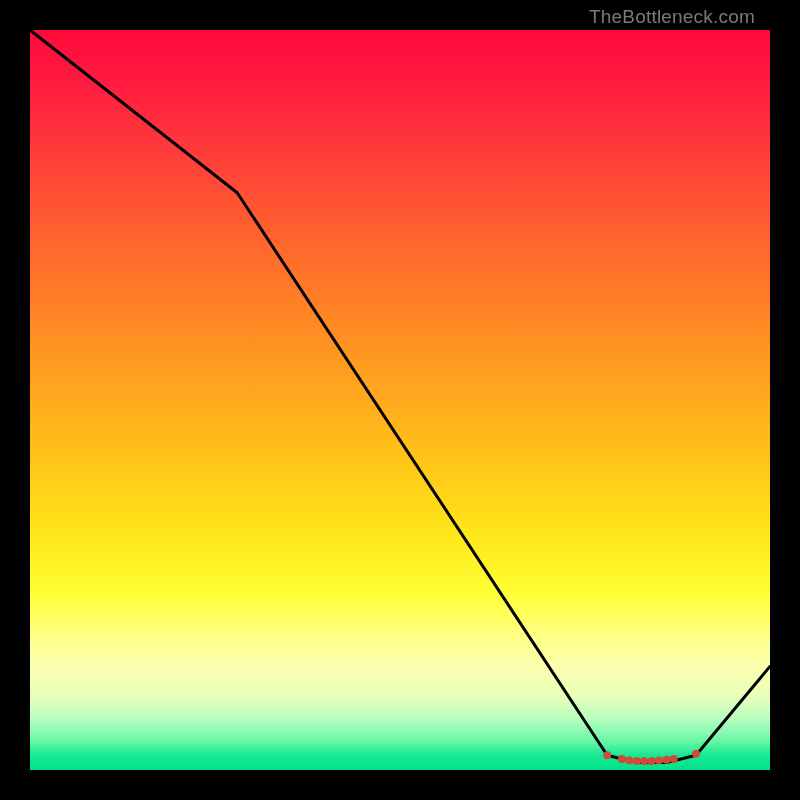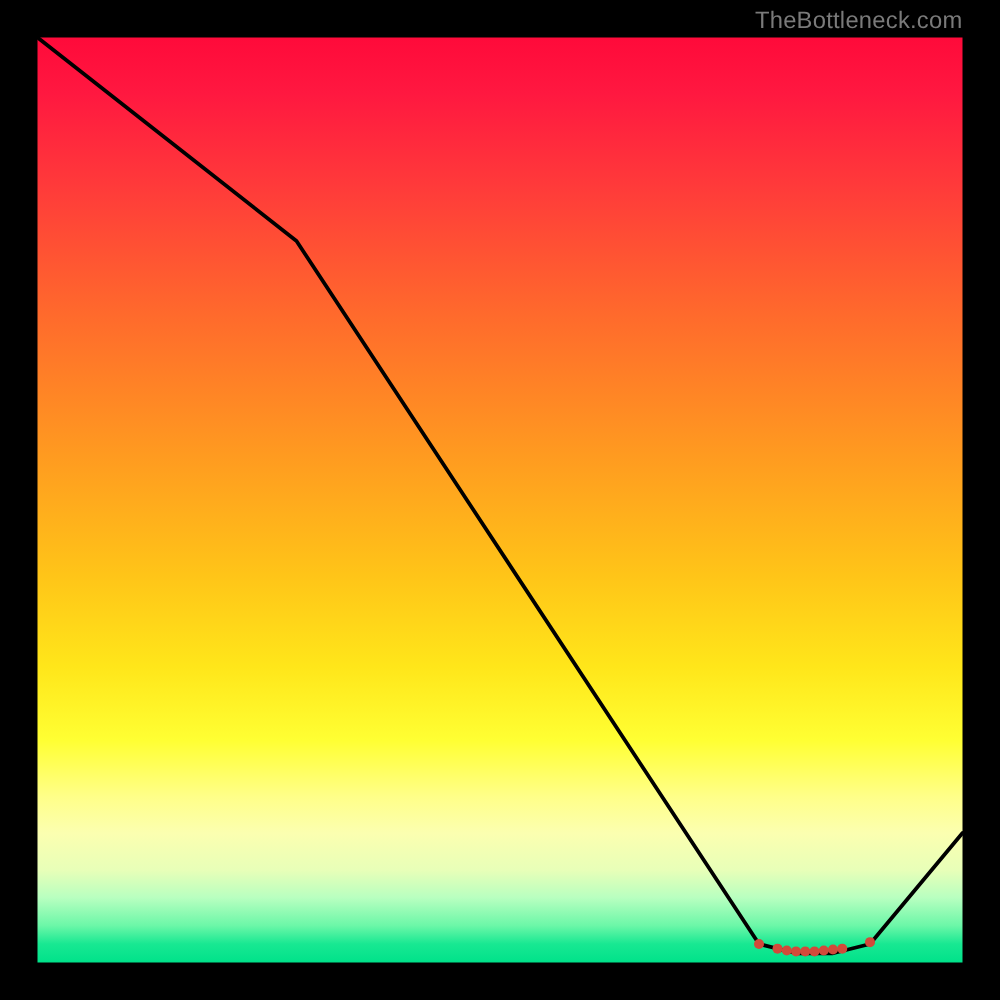--- a/index.html
+++ b/index.html
@@ -39,21 +39,21 @@
       #e8ffb8 90%,
       #b8ffc0 93%,
       #6cf7a8 96%,
       #18e892 98%,
       #00e28a 100%
     );
   }
   .watermark {
     position: absolute;
     top: 6px;
-    right: 30px;
+    right: 45px;
     color: #7a7a7a;
     font-size: 19px;
     letter-spacing: 0.2px;
     font-weight: 500;
   }
   svg.overlay {
     position: absolute;
     left: 30px;
     top: 30px;
     width: 740px;

